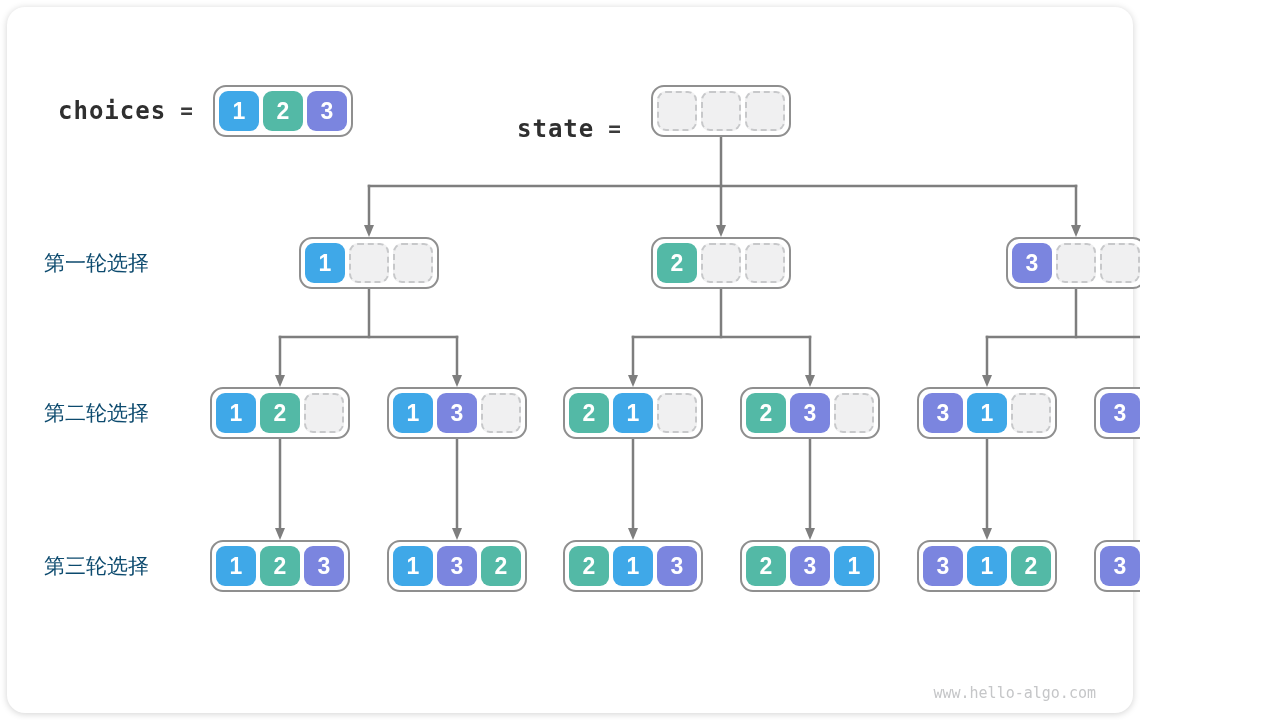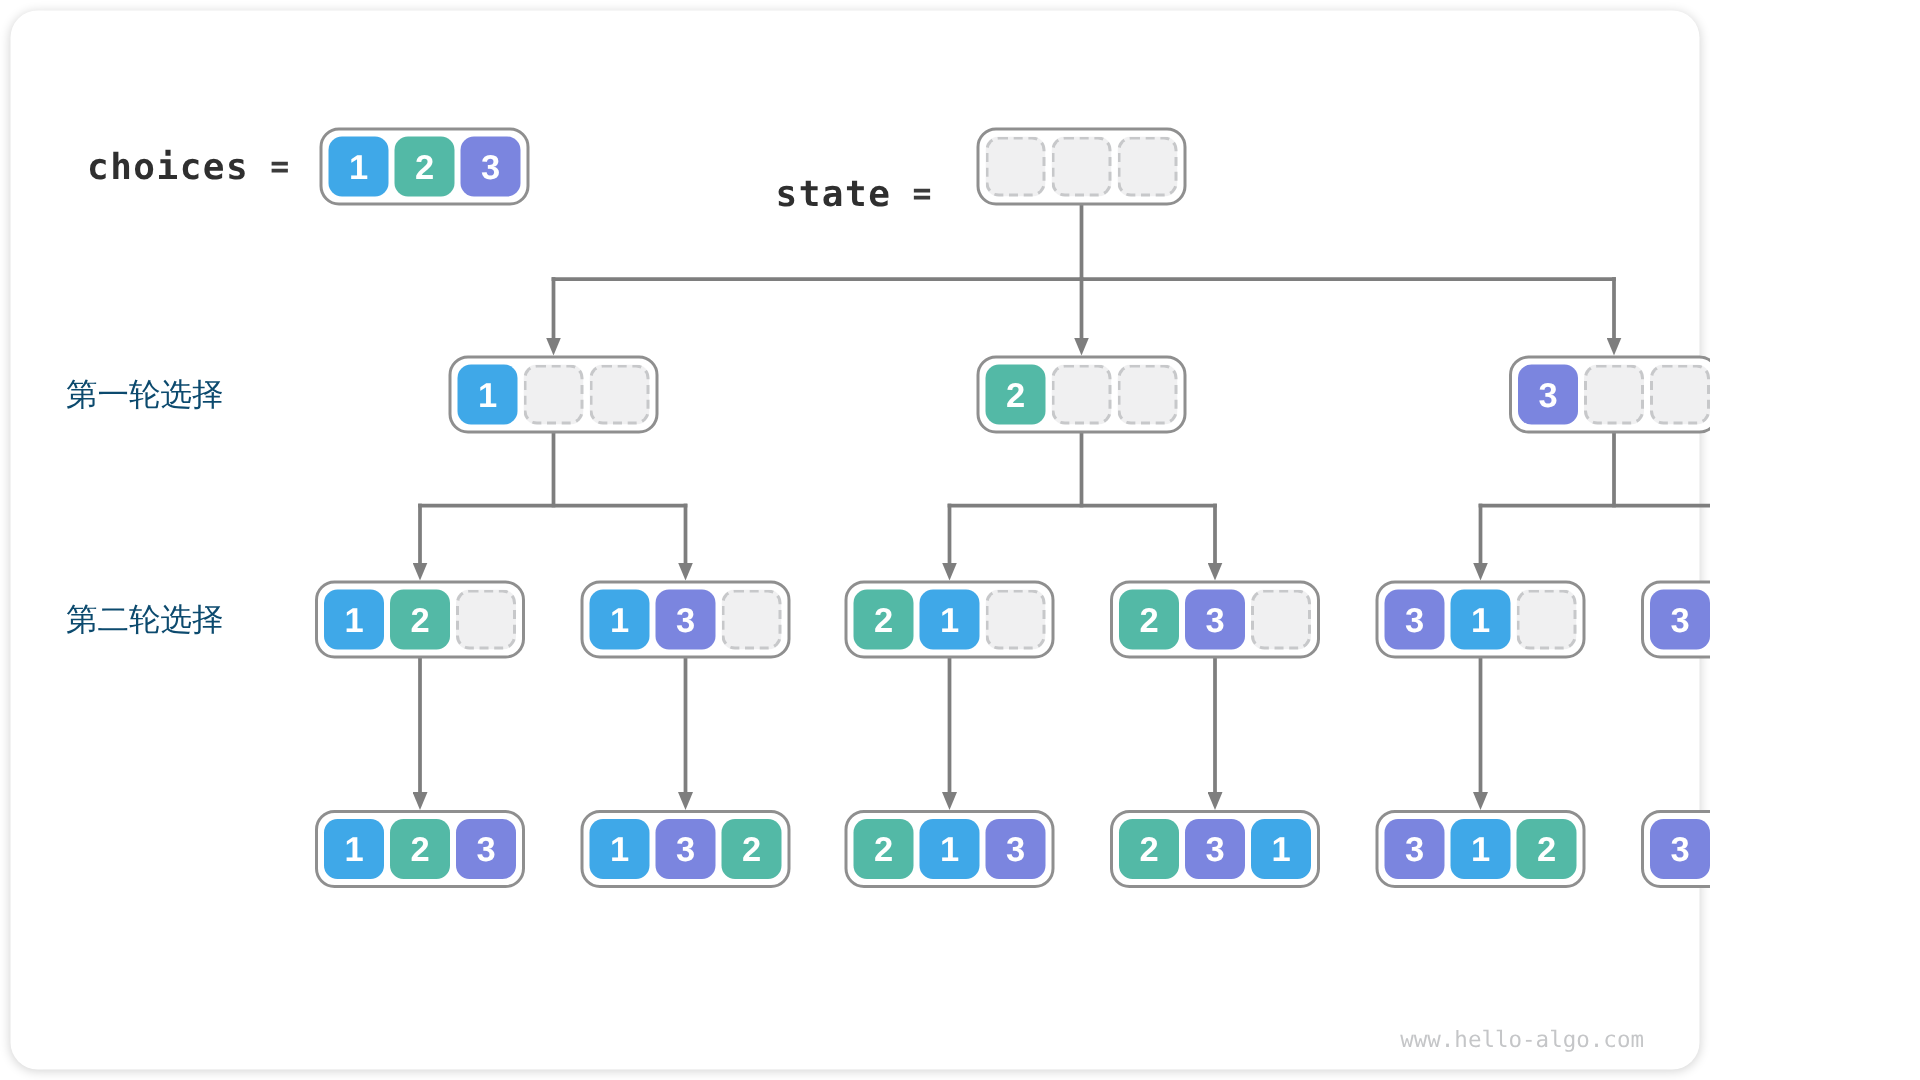--- a/index.html
+++ b/index.html
@@ -78,20 +78,21 @@
     <span class="eq">=</span>
   </div>
   <div class="node" id="state-box" style="left:651px;top:85px">
       <div class="cell empty"></div>
       <div class="cell empty"></div>
       <div class="cell empty"></div>
     </div>
 
   <div class="row-label" style="top:237px">第一轮选择</div>
   <div class="row-label" style="top:387px">第二轮选择</div>
+  <div class="row-label" style="top:540px">第三轮选择</div>
 
   <div id="tree-nodes">
       <div class="node" style="left: 299px; top: 237px;">
         <div class="cell" style="background: rgb(63, 168, 232);">1</div>
         <div class="cell empty"></div>
         <div class="cell empty"></div>
       </div>
       <div class="node" style="left: 651px; top: 237px;">
         <div class="cell" style="background: rgb(83, 185, 166);">2</div>
         <div class="cell empty"></div>

